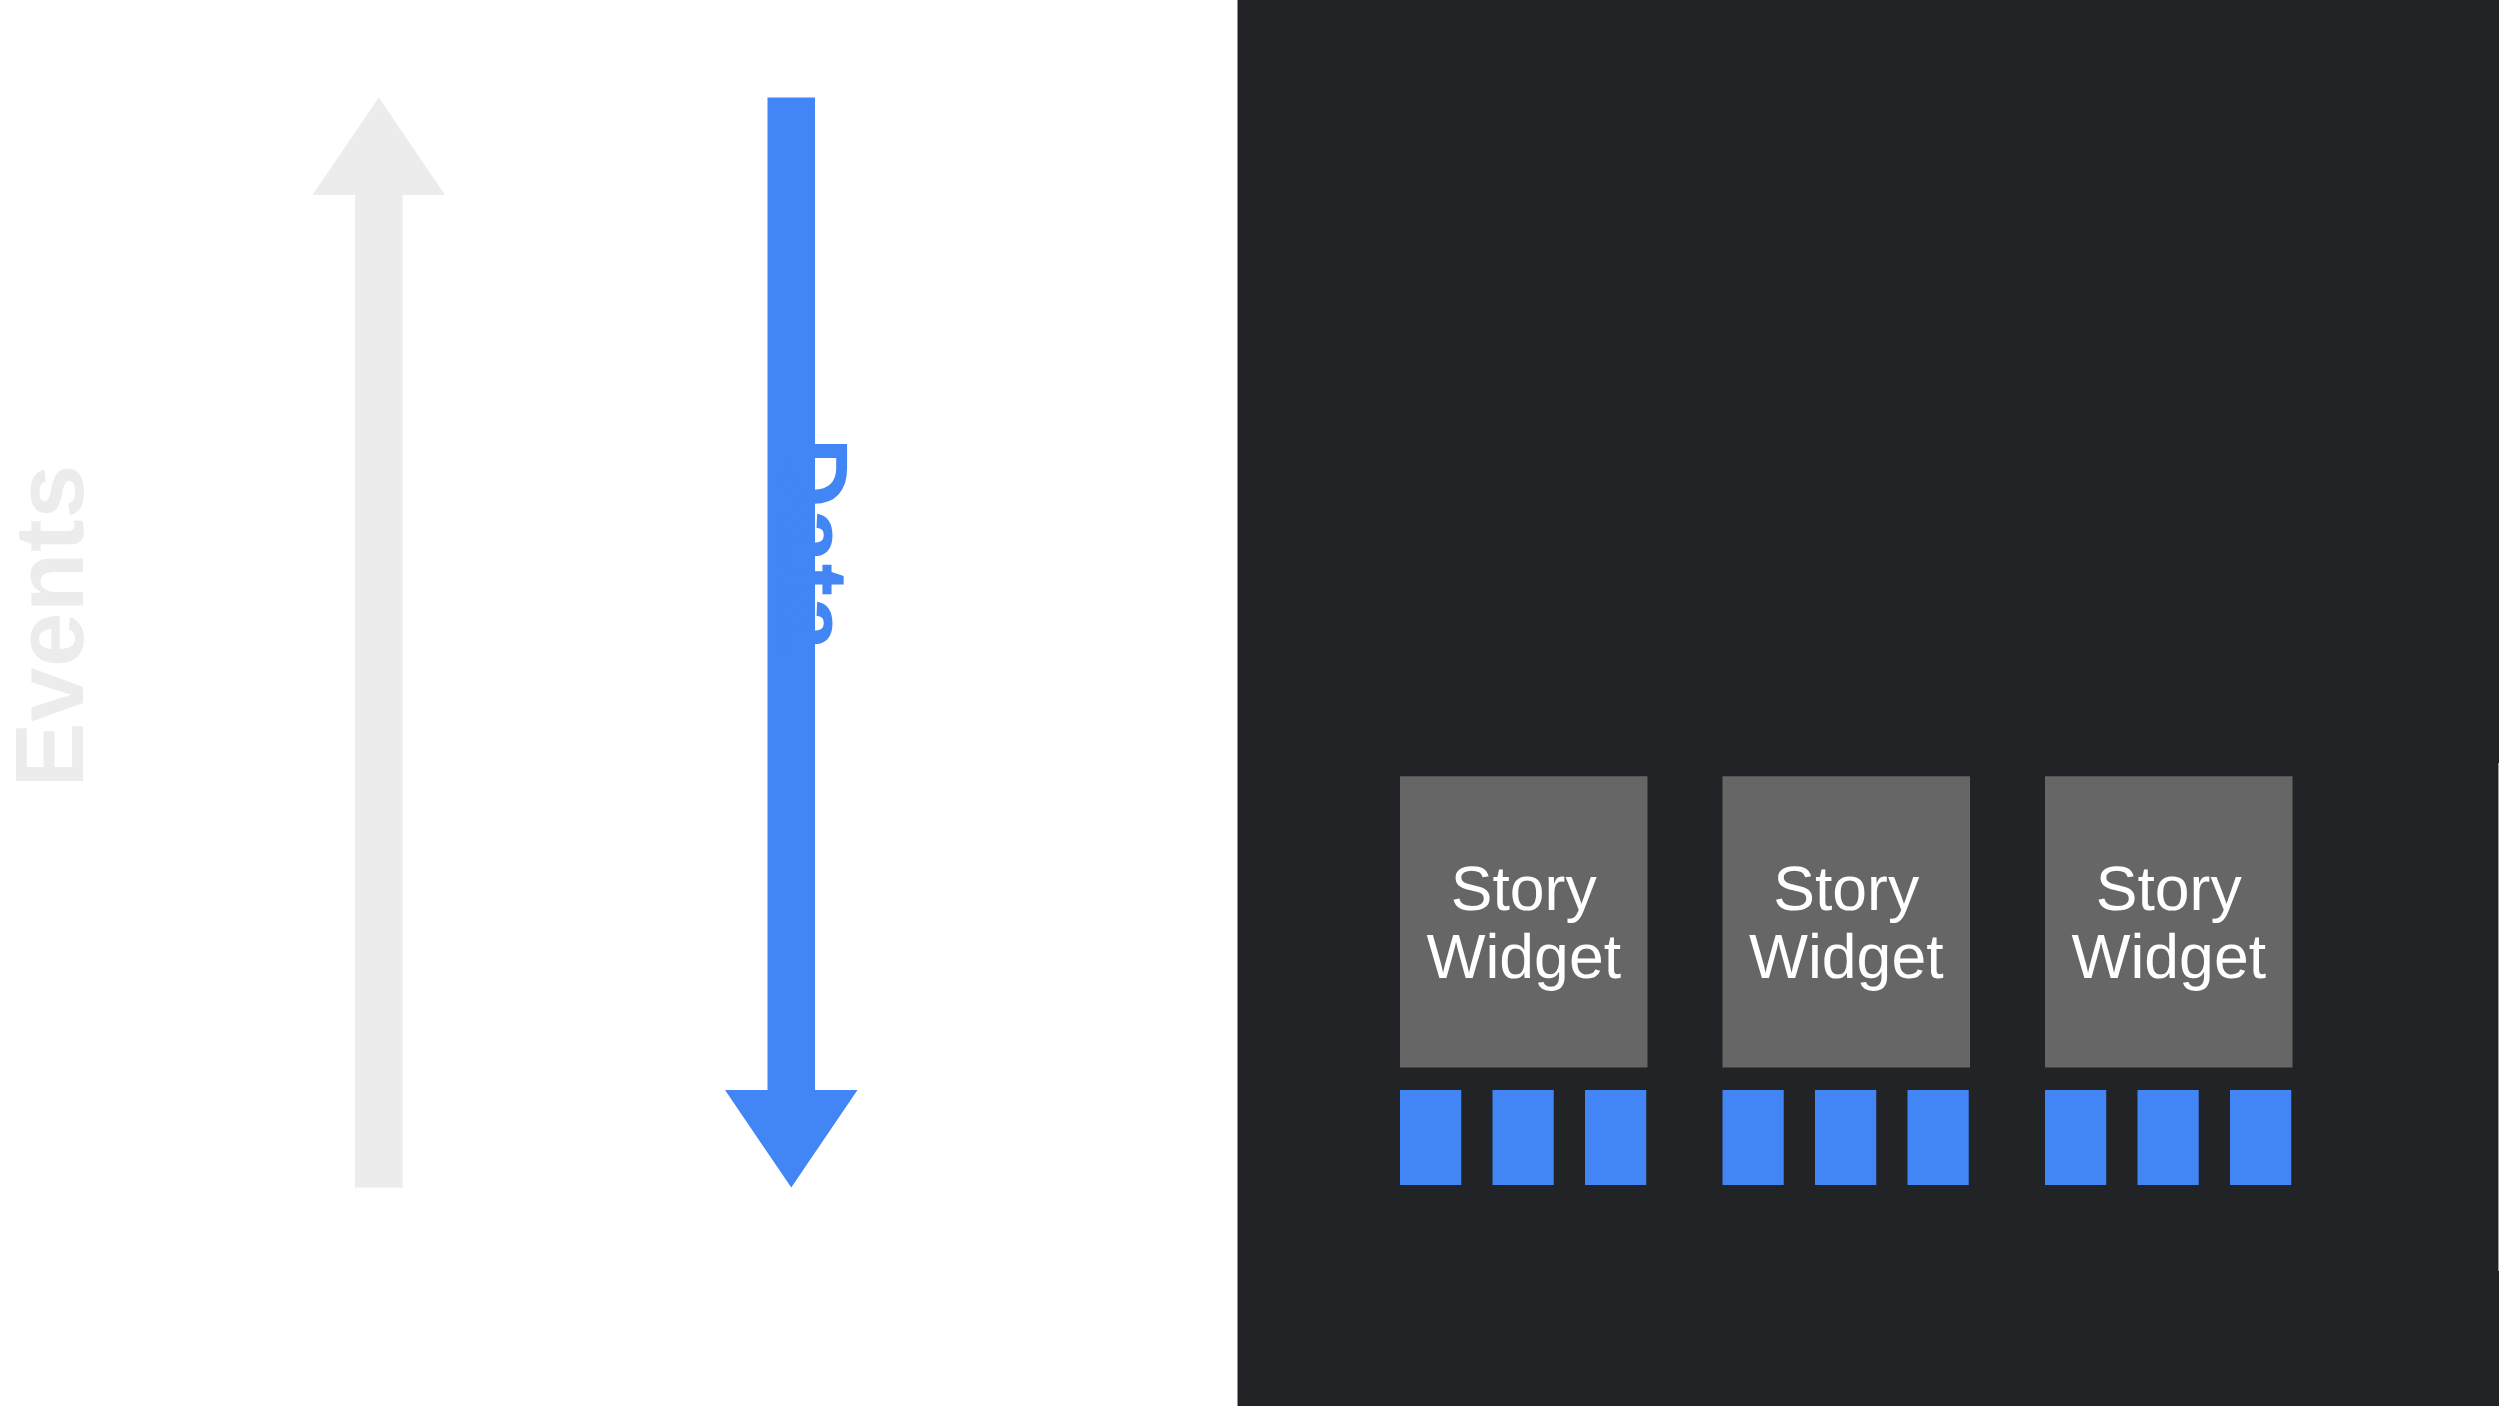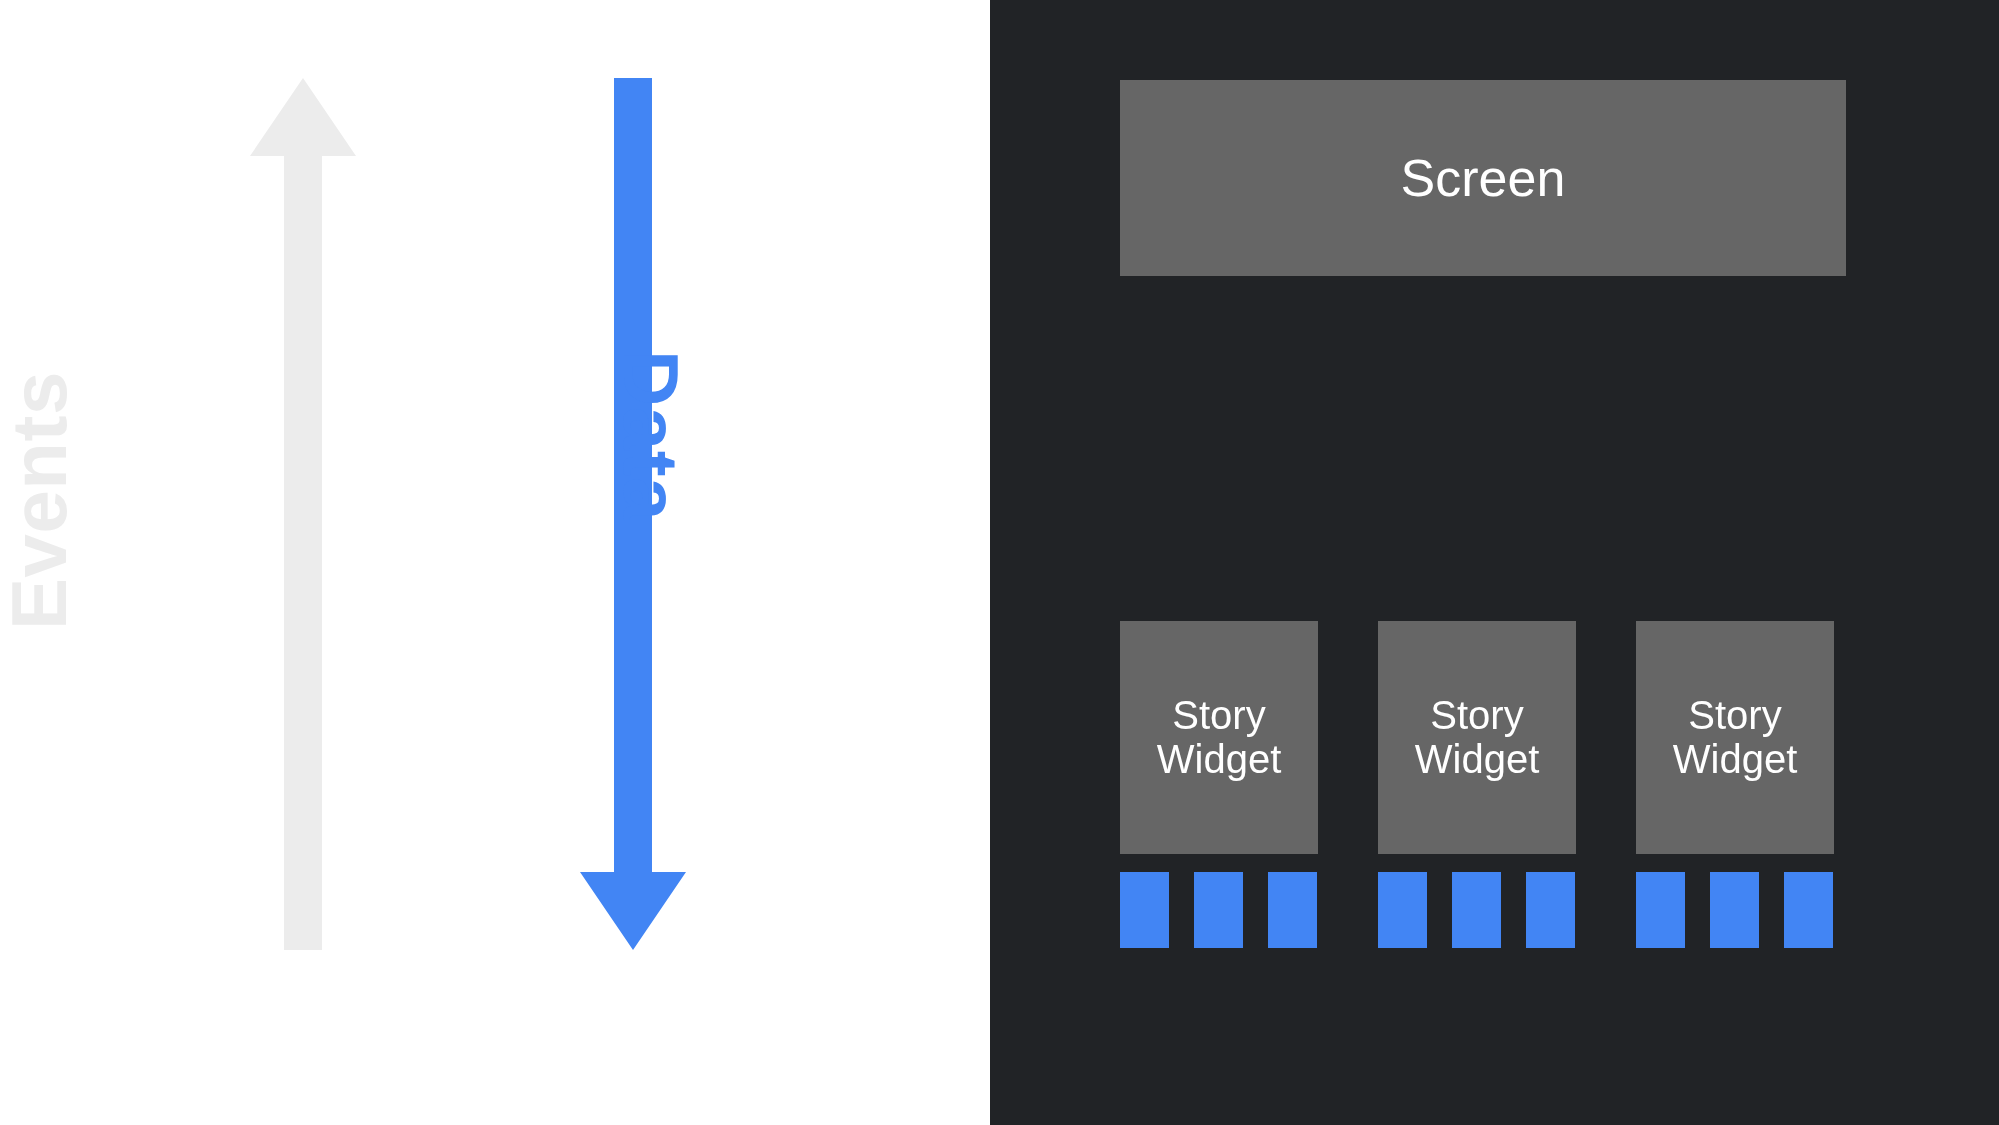--- a/index.html
+++ b/index.html
@@ -76,21 +76,21 @@
     display: flex;
     align-items: center;
     justify-content: center;
     text-align: center;
     font-weight: 400;
     line-height: 1.08;
   }
   #node-screen   { left: 130px; top: 80px;  width: 726px; height: 196px; font-size: 52px; }
   #node-newsfeed { left: 130px; top: 341px; width: 726px; height: 214px; font-size: 52px; }
 
-  .story-node { width: 198px; height: 233px; font-size: 40px; }
+  .story-node { width: 198px; height: 233px; font-size: 50px; }
   #story-0 { left: 130px; top: 621px; }
   #story-1 { left: 388px; top: 621px; }
   #story-2 { left: 646px; top: 621px; }
 
   .chip-group { position: absolute; top: 872px; display: flex; gap: 25px; }
   #chips-0 { left: 130px; }
   #chips-1 { left: 388px; }
   #chips-2 { left: 646px; }
   .chip {
     width: 49px;
@@ -122,23 +122,20 @@
     </div>
 
     <div class="vlabel" id="data-label">
       <span class="vtext">Data</span>
     </div>
 
   </div>
 
   <div id="right-pane">
 
-    <div class="node" id="node-screen">
-      <span>Screen</span>
-    </div>
 
 
     <div class="node story-node" id="story-0">
       <span>
         <span>Story</span><br>
         <span>Widget</span>
       </span>
     </div>
 
     <div class="node story-node" id="story-1">

